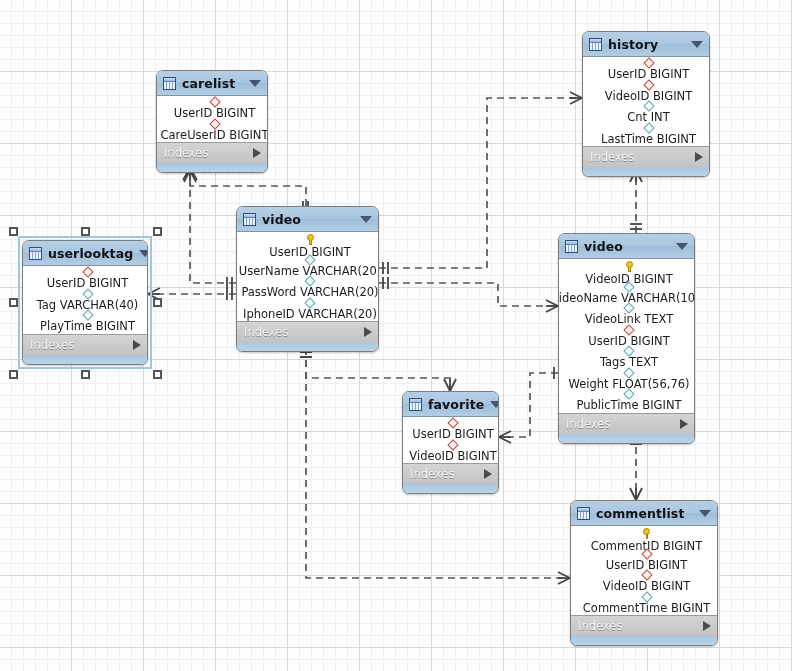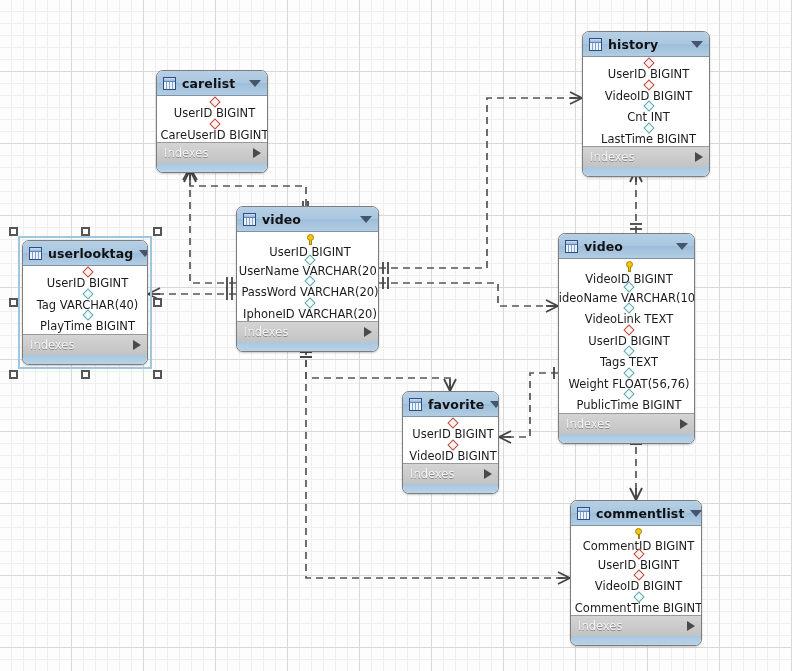--- a/index.html
+++ b/index.html
@@ -479,21 +479,21 @@
             </span>
             <span>VideoID BIGINT</span>
           </div>
         </div>
         <div class="idx">
           <span class="ilab">Indexes</span>
           <span class="iarrow"></span>
         </div>
         <div class="foot"></div>
       </div>
-      <div class="tbl" style="left: 570px; top: 500px; width: 132px;">
+      <div class="tbl" style="left: 570px; top: 500px; width: 148px;">
         <div class="hdr">
           <span class="ticon"></span>
           <span class="tname">commentlist</span>
           <span class="caret"></span>
         </div>
         <div class="cols">
           <div class="col">
             <span class="gl">
               <span class="keyg"></span>
             </span>

